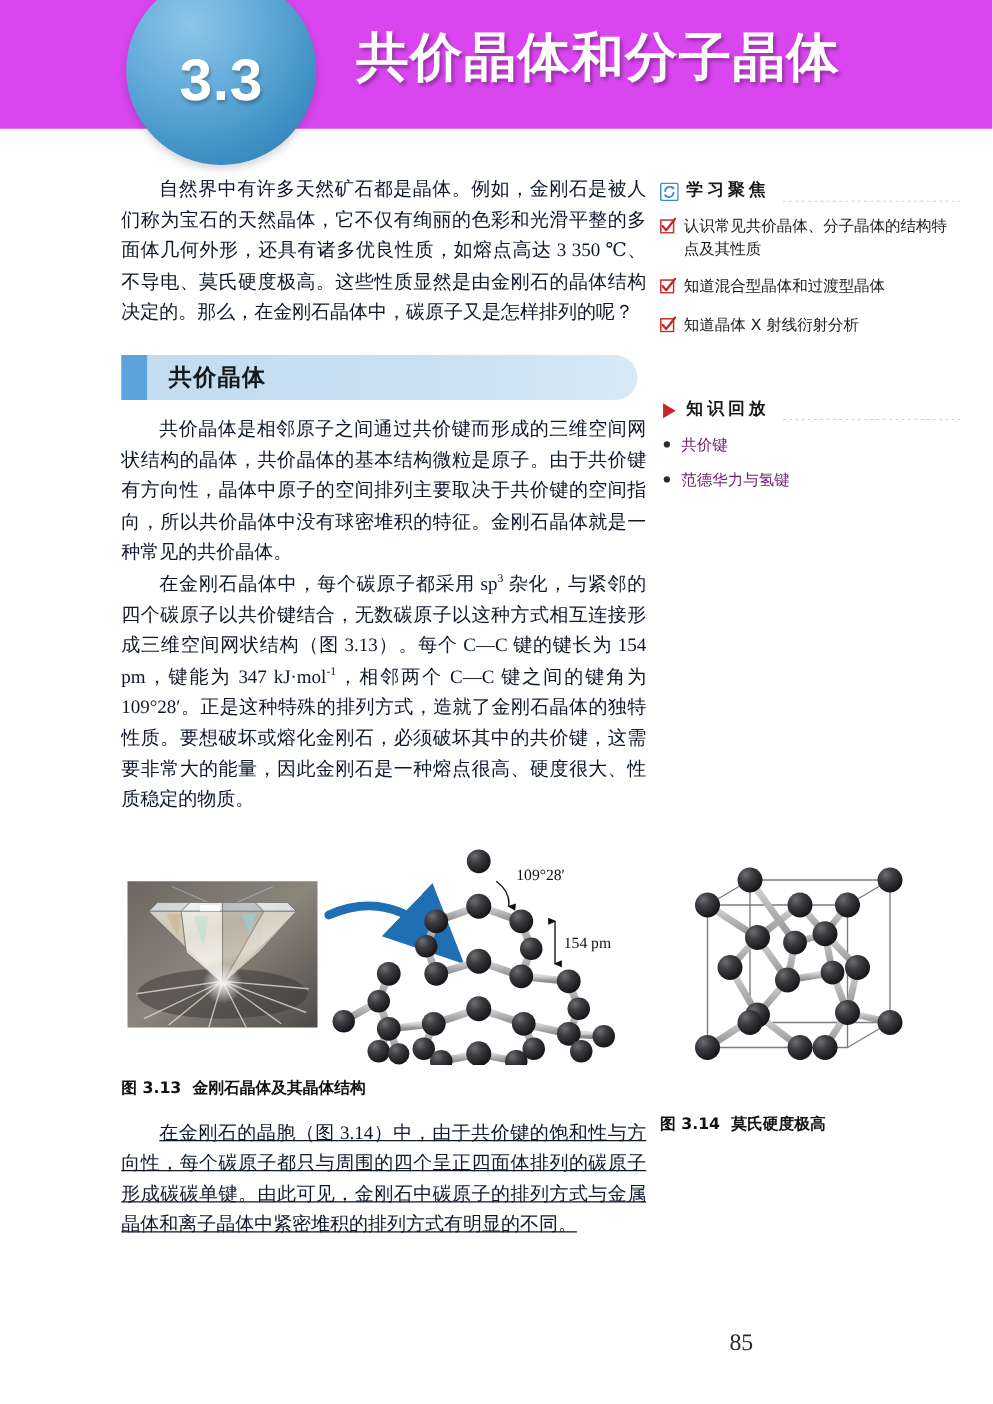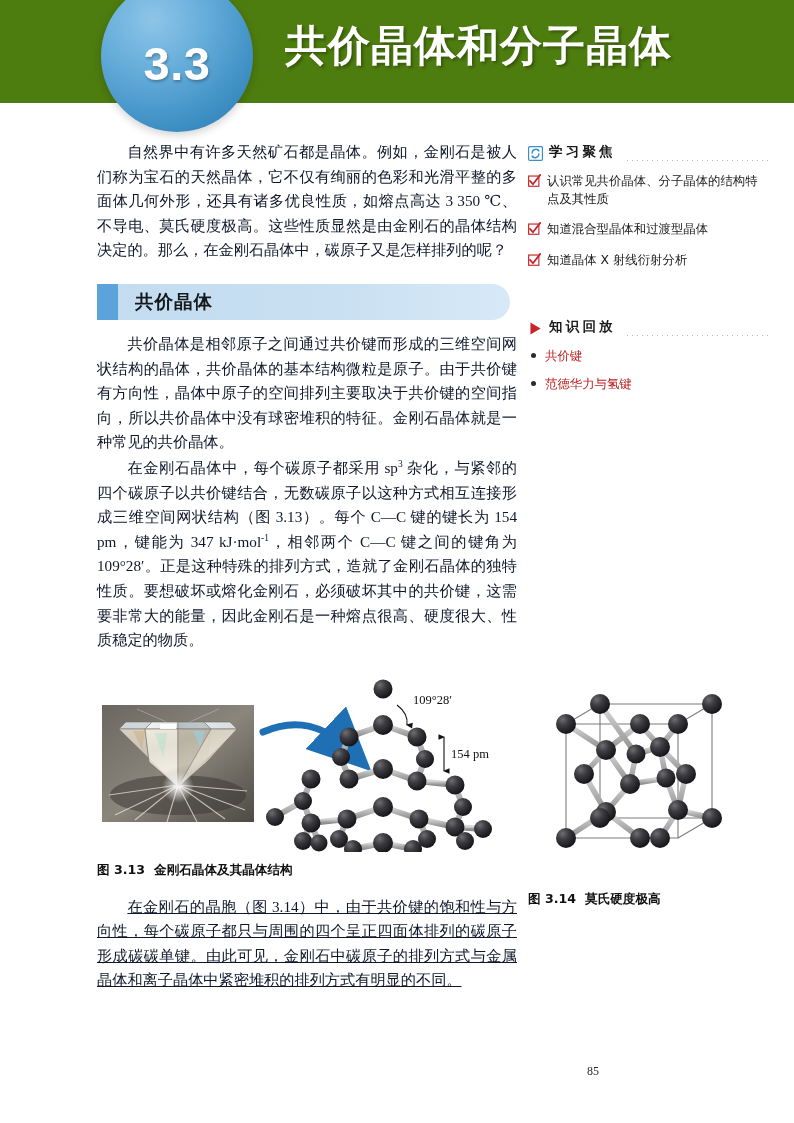--- a/index.html
+++ b/index.html
@@ -7,21 +7,21 @@
     width: 794px; height: 1123px;
     background: #ffffff;
     font-family: "Liberation Serif", "DejaVu Serif", serif;
     overflow: hidden;
   }
   .page { position: relative; width: 794px; height: 1123px; background:#fff; }
 
   
   .header-band {
     position: absolute; left: 0; top: 0; width: 794px; height: 103px;
-    background: #4d7c0f;
+    background: #d946ef;
   }
   .header-circle {
     position: absolute; left: 101px; top: -20px;
     width: 152px; height: 152px; border-radius: 50%;
     background: radial-gradient(circle at 34% 26%, #8ec5e8 0%, #67aedb 34%, #3e8fc4 72%, #2c79ad 100%);
     box-shadow: 0 3px 8px rgba(0,0,0,0.18);
   }
   .header-circle-num {
     position: absolute; left: 0; top: 0; width: 152px; height: 152px;
     display: flex; align-items: center; justify-content: center;
@@ -110,41 +110,41 @@
   .recall-item {
     display: flex; align-items: flex-start; gap: 9px; margin-bottom: 11px;
     padding-left: 3px;
   }
   .recall-item .bullet {
     width: 5px; height: 5px; border-radius: 50%; background: #2b2b2b;
     margin-top: 6px; flex: 0 0 auto;
   }
   .recall-item .txt {
     font-family: "DejaVu Sans", "Liberation Sans", sans-serif;
-    font-size: 12.4px; line-height: 17px; color: #b91c1c;
+    font-size: 12.4px; line-height: 17px; color: #701a75;
   }
 
   
   .fig13-wrap { position: relative; width: 420px; height: 185px; margin-top: 14px; }
   .fig-caption {
     text-align: left;
     font-family: "DejaVu Sans", "Liberation Sans", sans-serif;
     font-size: 12.6px; color: #111; margin-top: 10px; font-weight: bold;
   }
   .fig-caption .num { font-weight: bold; }
   .fig-caption .cap { font-weight: bold; margin-left: 9px; }
 
   .fig314-wrap { position: relative; width: 200px; height: 185px; margin: 0 auto; }
 
   
   .pageno {
     position: absolute; left: 0; top: 1064px; width: 696px;
     text-align: center; padding-left: 490px;
     font-family: "Liberation Serif", "DejaVu Serif", serif;
-    font-size: 12px; color: #2a2a2a;
+    font-size: 19px; color: #2a2a2a;
   }
 </style>
 </head>
 <body>
 
 <div class="page">
 
   <div class="header-band">
     <div class="header-circle">
       <div class="header-circle-num">3.3</div>

